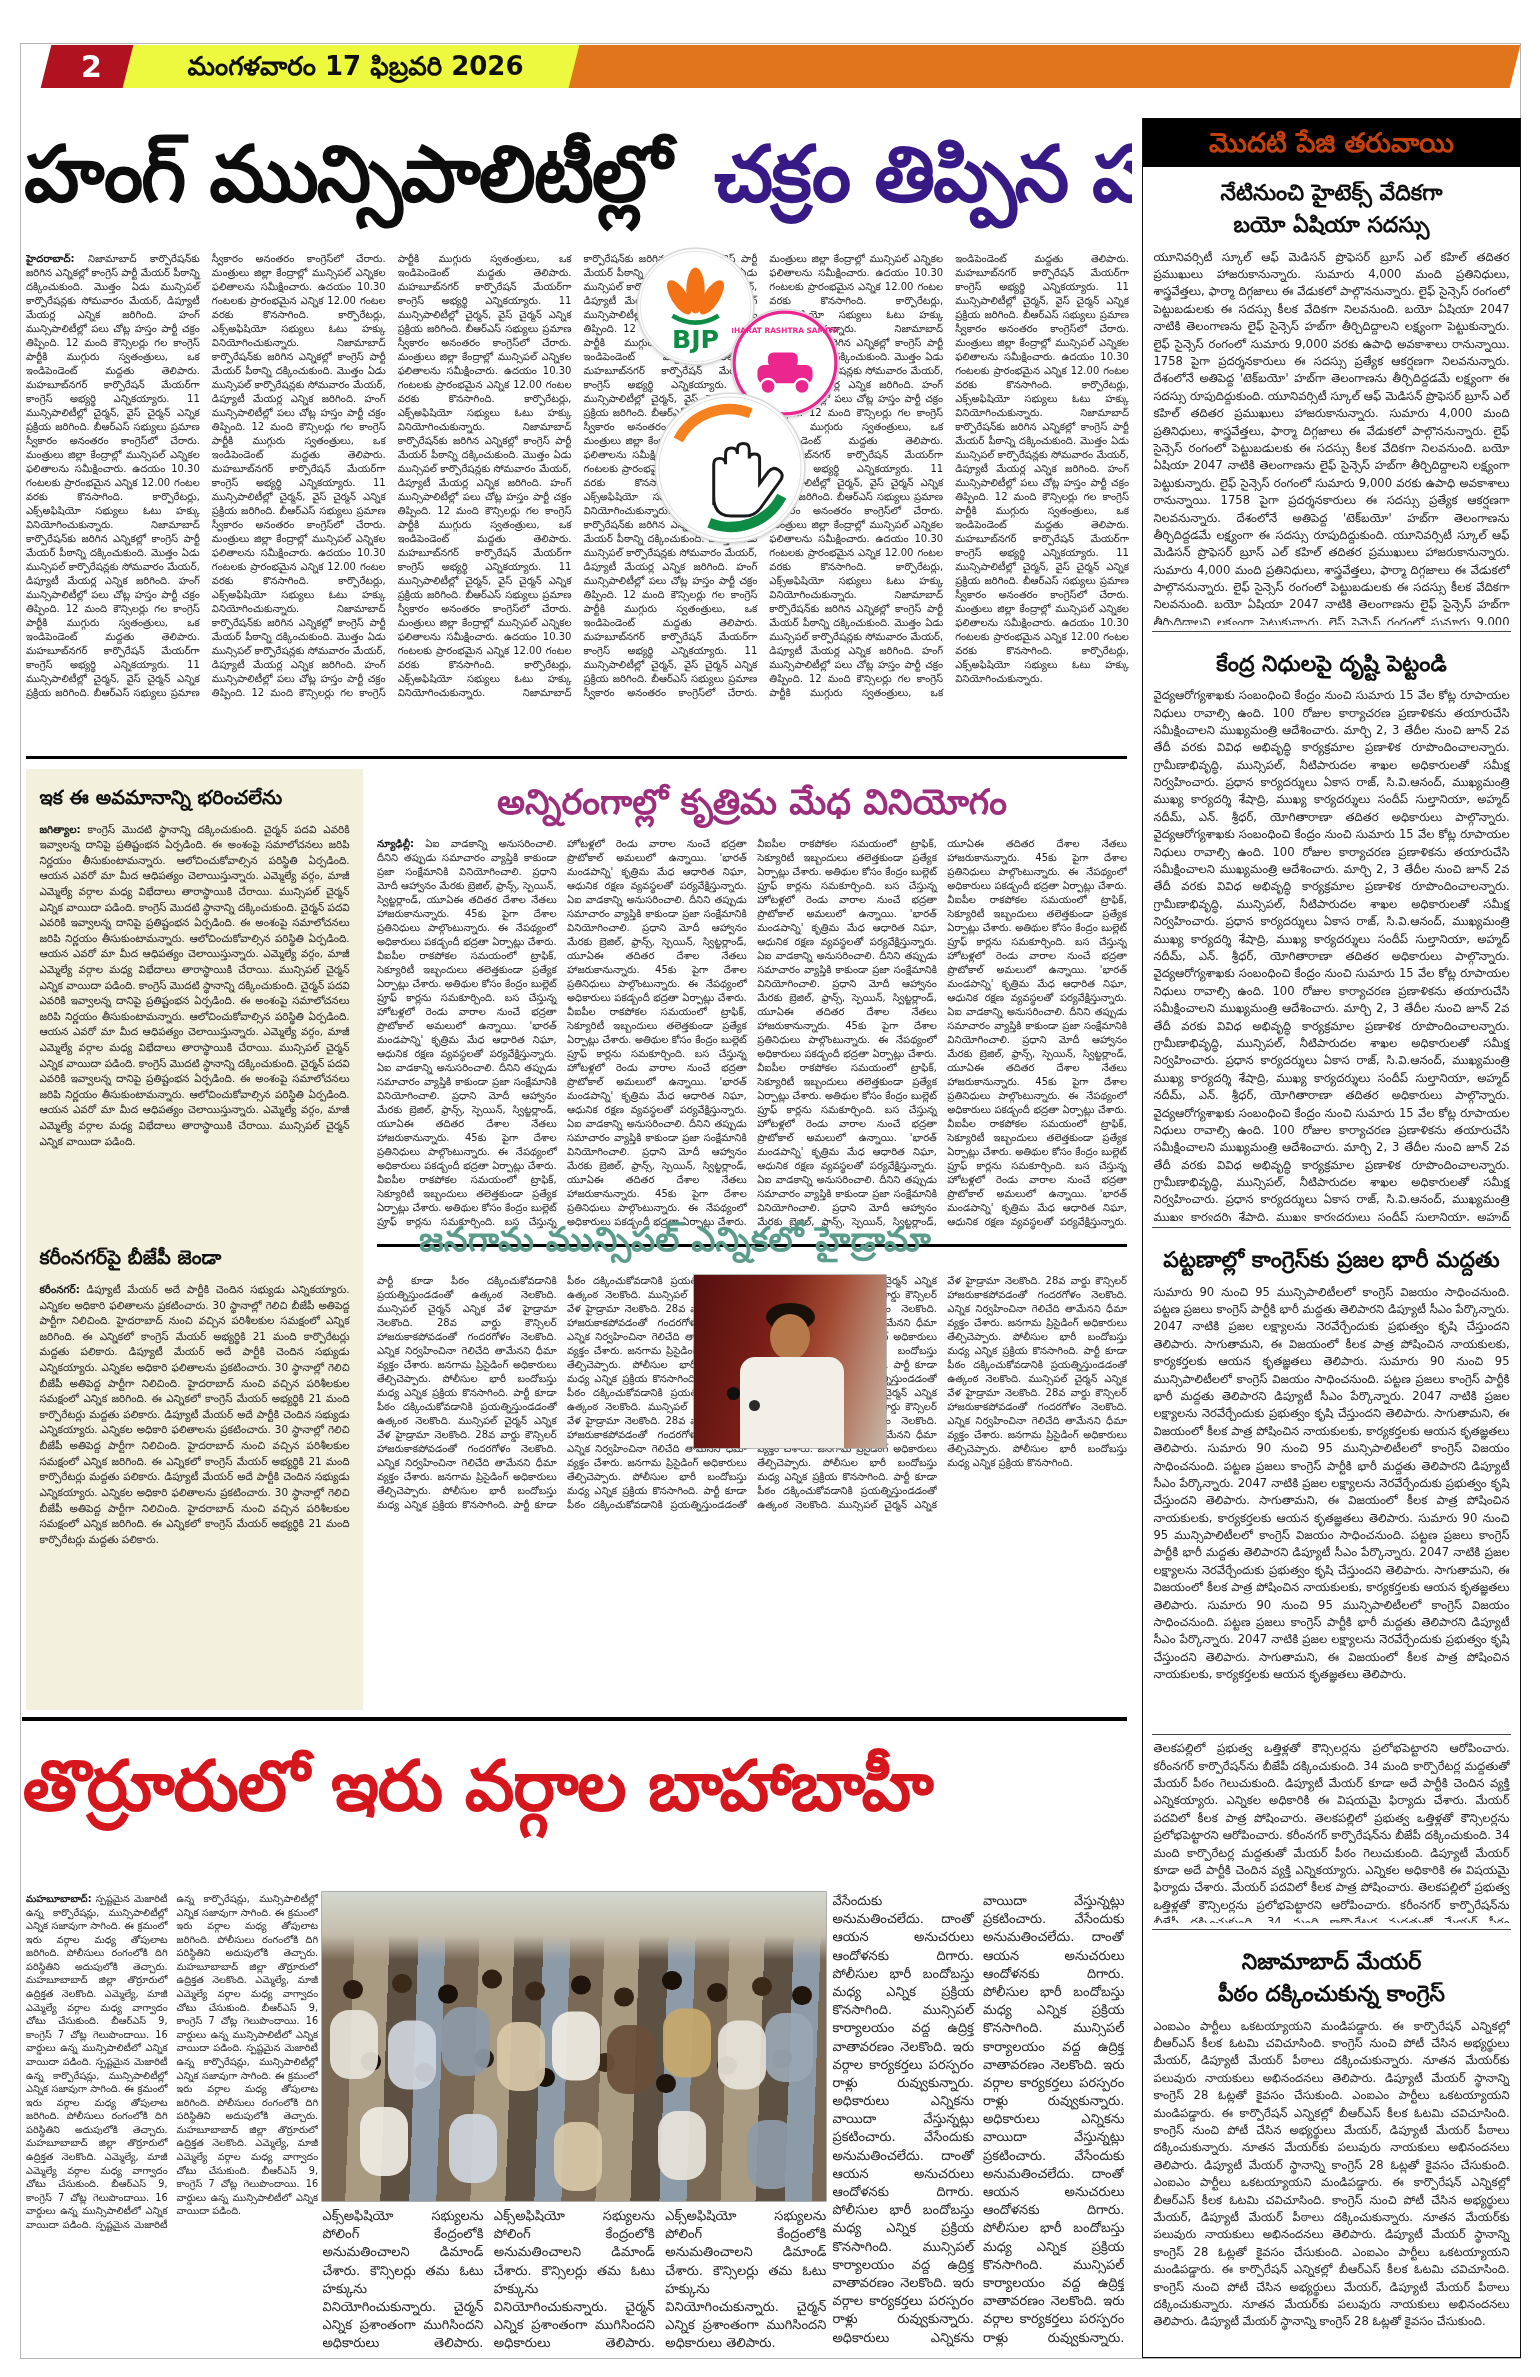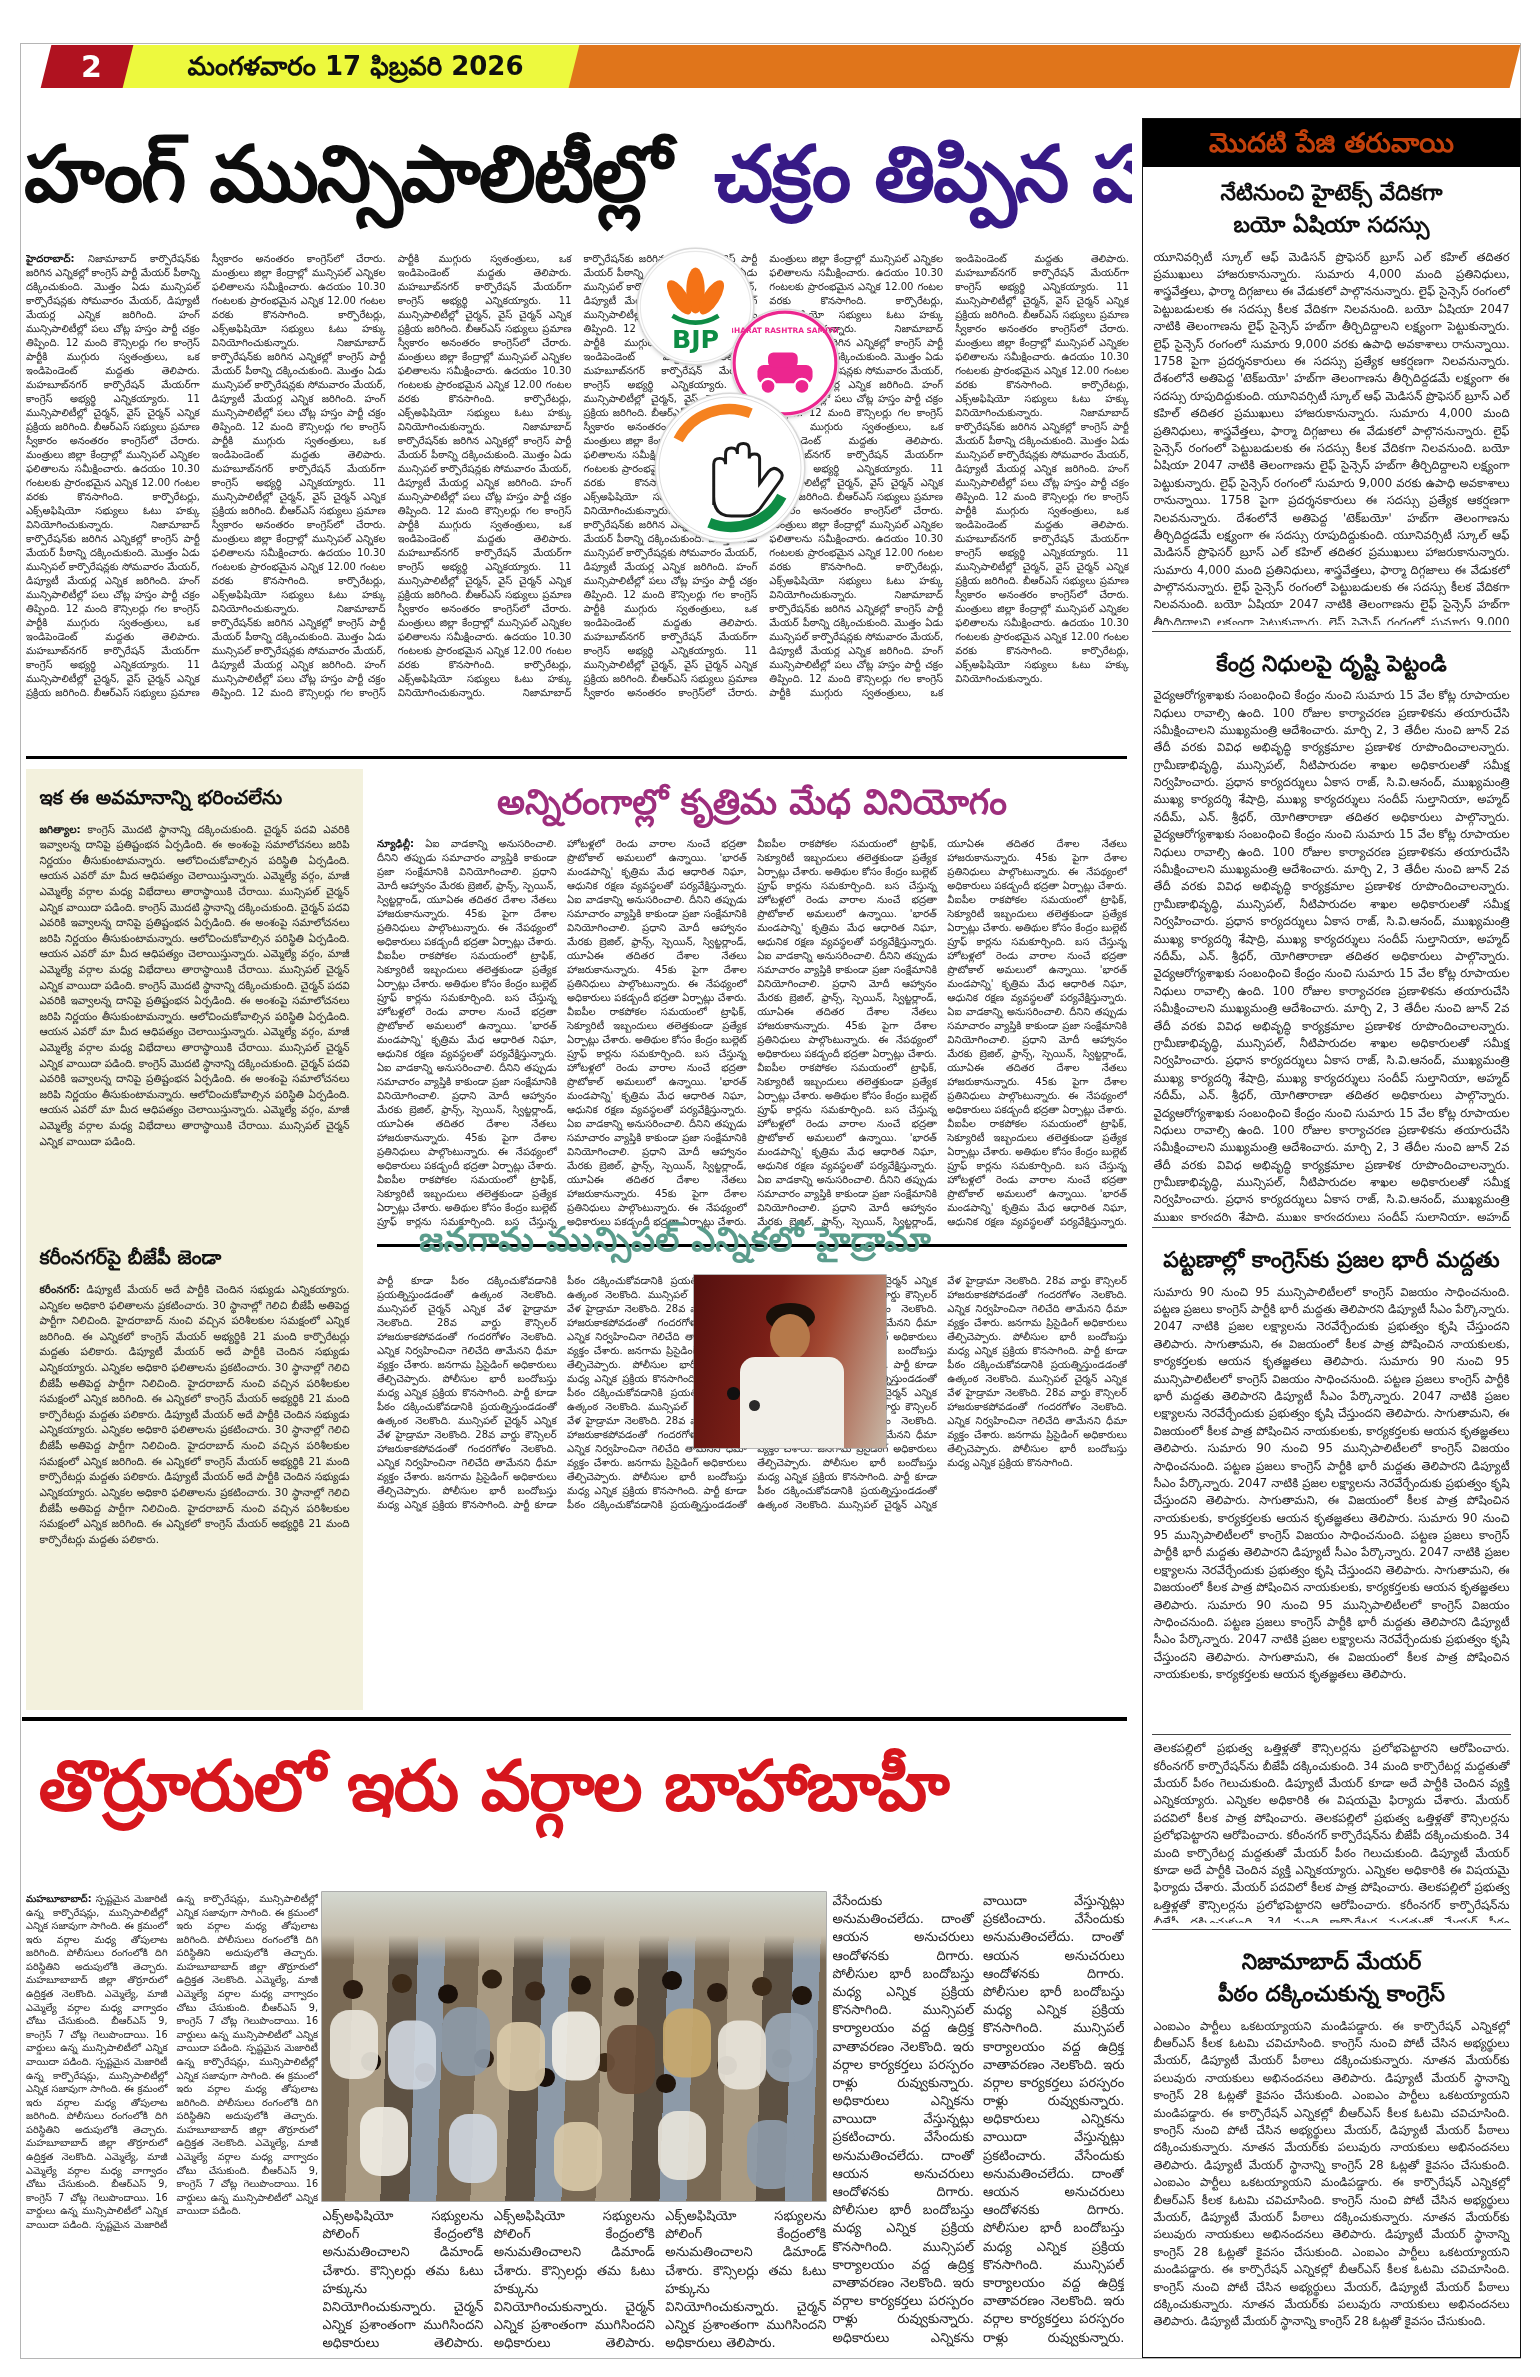--- a/index.html
+++ b/index.html
@@ -63,21 +63,21 @@
   .jan-body{position:relative;column-count:4;column-gap:10.4px;height:388px;margin-top:3px}
   .jan-photo{position:absolute;left:317px;top:67px;width:192px;height:173px;overflow:hidden;background:linear-gradient(105deg,#54100f 0%,#7a1f17 38%,#a34a33 62%,#c8b7a6 100%);box-shadow:0 0 0 0.7px #999}
   .j-hair{position:absolute;left:72px;top:28px;width:49px;height:28px;background:#191009;border-radius:50%}
   .j-head{position:absolute;left:76px;top:39px;width:40px;height:46px;background:#b5794a;border-radius:50%}
   .j-shirt{position:absolute;left:46px;top:82px;width:104px;height:91px;background:#f2efe8;border-radius:15px 15px 0 0}
   .j-mic1{position:absolute;left:33px;top:112px;width:12.7px;height:12.7px;background:#101010;border-radius:50%}
   .j-mic2{position:absolute;left:55px;top:125px;width:11.2px;height:11.2px;background:#2a2a2a;border-radius:50%}
 
   
   .bottom-section{position:absolute;left:22.4px;top:1724px;width:1105px;height:641px;overflow:hidden}
-  .bottom-headline{font-size:70px;font-weight:bold;color:var(--bottom-red);letter-spacing:-1.5px;white-space:nowrap;overflow:hidden;height:125px;line-height:125px;padding-left:16px}
+  .bottom-headline{font-size:70px;font-weight:bold;color:var(--bottom-red);letter-spacing:-1.5px;white-space:nowrap;overflow:hidden;height:125px;line-height:125px;padding-left:0}
   .bottom-left{position:absolute;left:3.7px;top:168px;width:292px;height:468px;column-count:2;column-gap:9px;font-size:9.7px}
   .bottom-right{position:absolute;left:810px;top:168px;width:292px;height:468px;column-count:2;column-gap:9px;font-size:13px}
   .bottom-below{position:absolute;left:300px;top:483px;width:504px;height:153px;column-count:3;column-gap:10.4px;font-size:13px}
   .bottom-photo{position:absolute;left:300px;top:168px;width:504px;height:309px;overflow:hidden;box-shadow:0 0 0 0.7px #888;
     background:
       linear-gradient(#d4d8d0 0%,#c4bcab 14%,rgba(0,0,0,0) 22%),
       repeating-linear-gradient(92deg,#7a6a55 0 34px,#a99a82 34px 69px,#5d5143 69px 98px,#8d9aa8 98px 125px),
       linear-gradient(rgba(0,0,0,.10),rgba(0,0,0,.38))}
   .crowd-heads{position:absolute;left:21px;top:88px;width:19.4px;height:19.4px;border-radius:50%;background:#2a1b10;
     box-shadow:49px -6px 0 #3c2a18,95px 4.5px 0 #19100a,139px -10.4px 0 #2e2012,182px 1.5px 0 #3a281a,228px -4.5px 0 #20150c,

